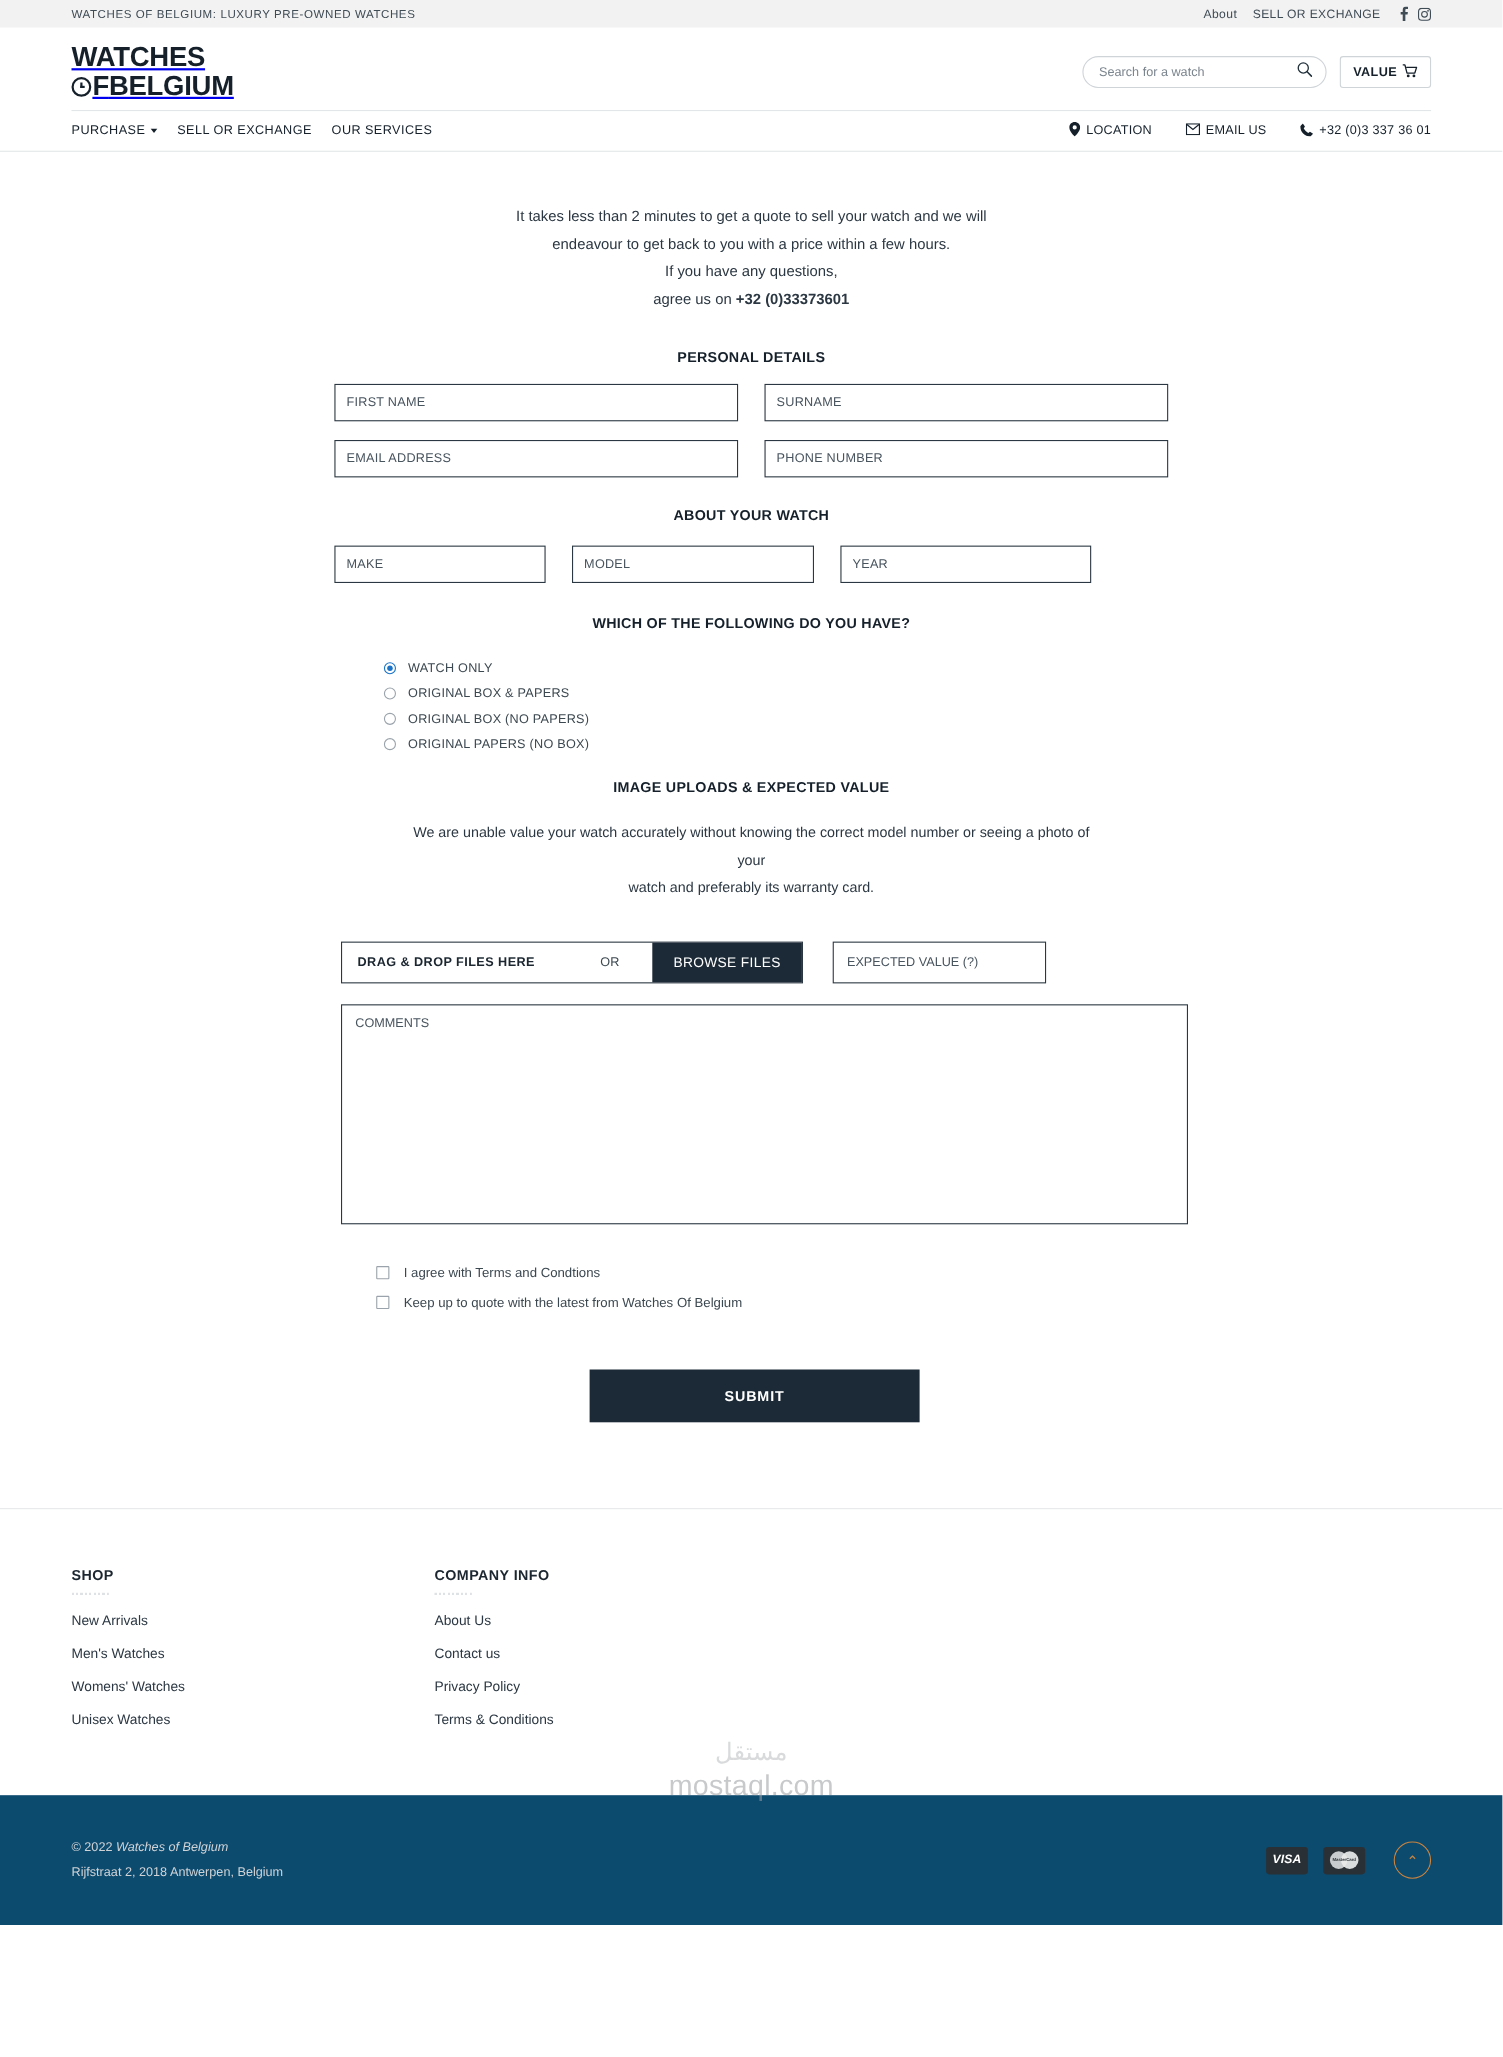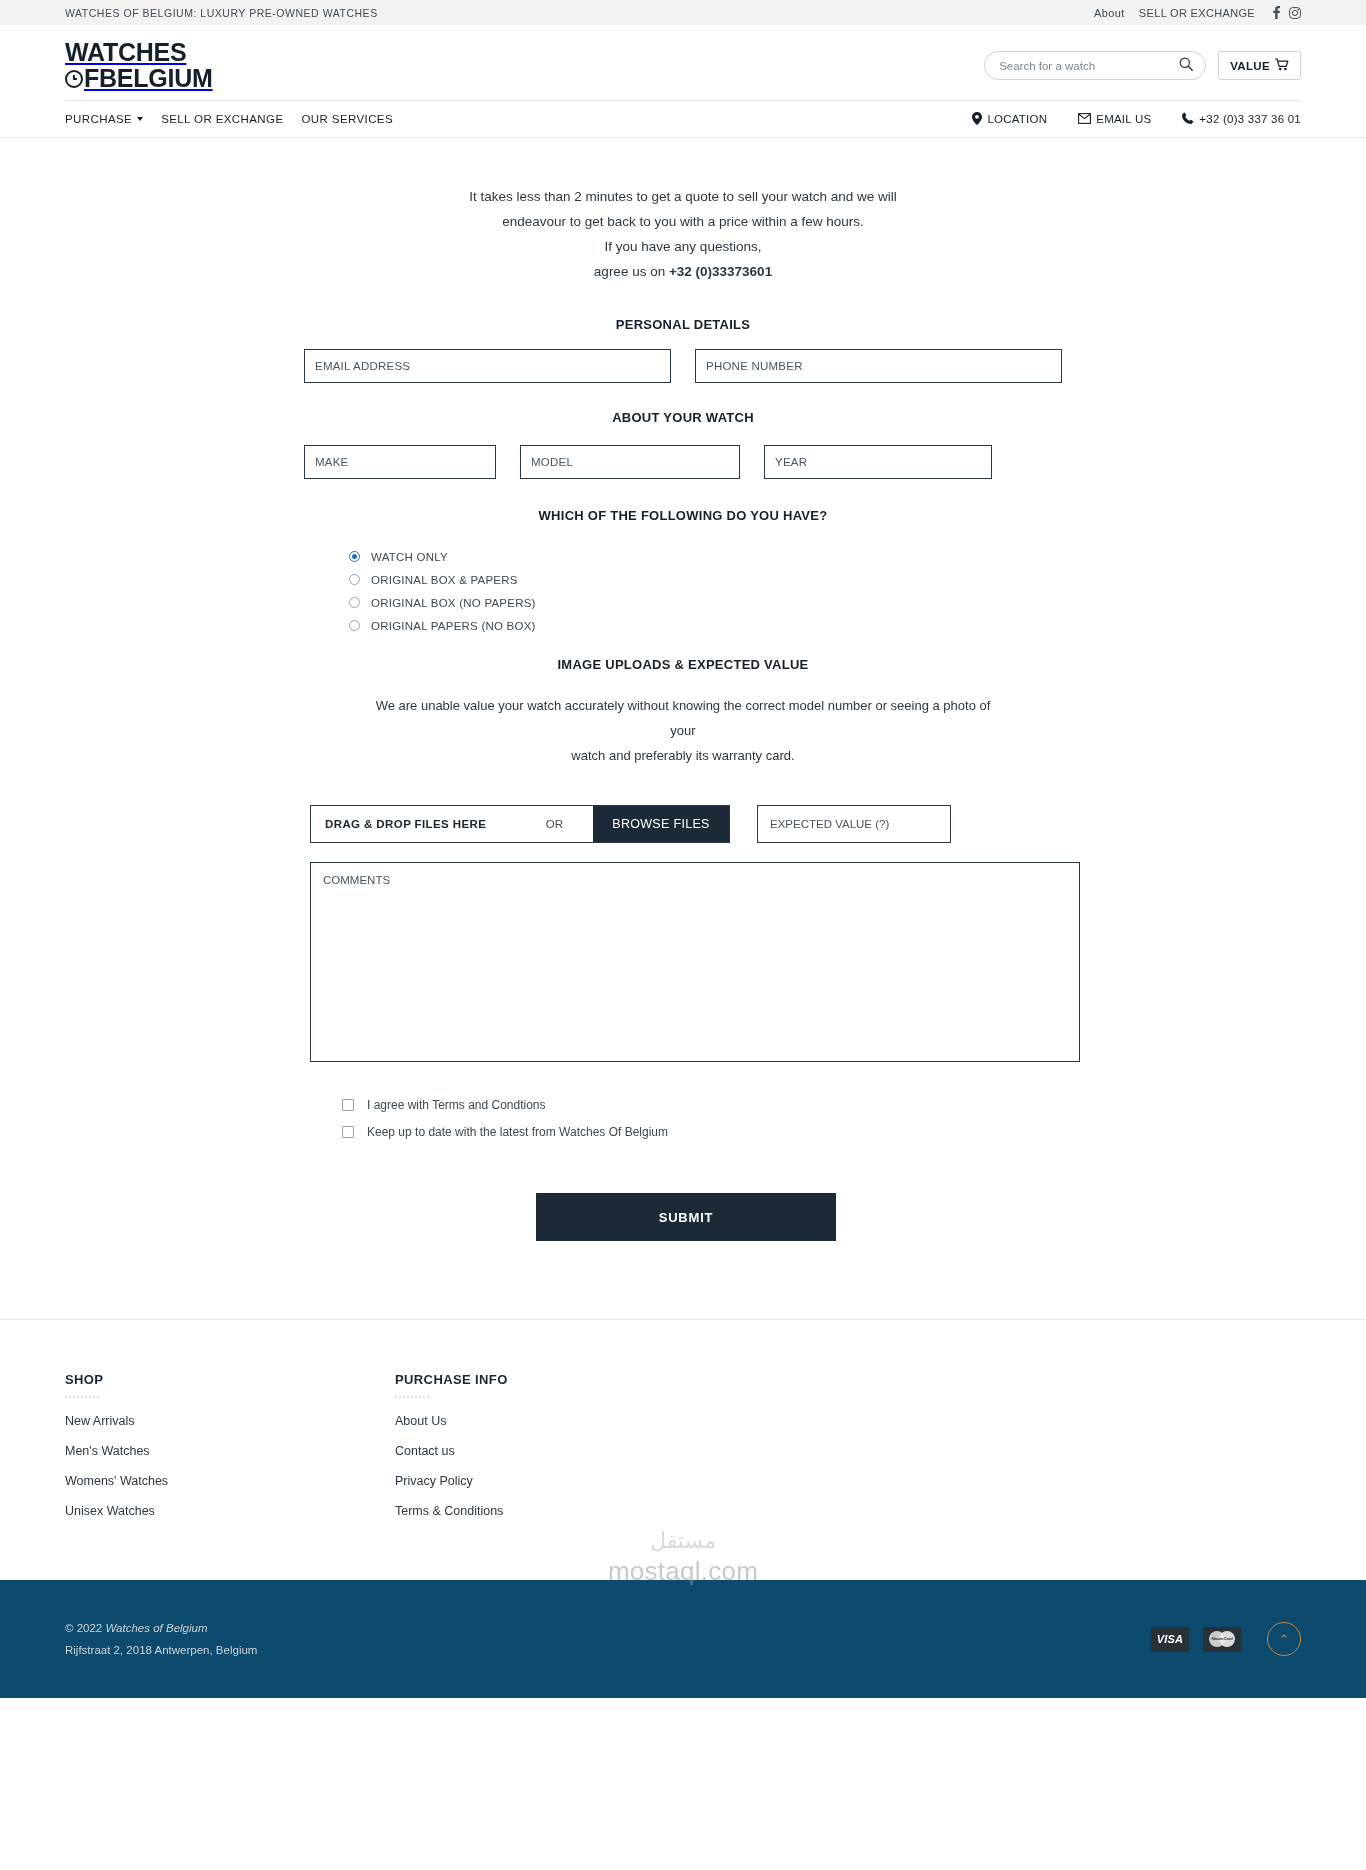--- a/index.html
+++ b/index.html
@@ -399,20 +399,28 @@
     <div>If you have any questions,</div>
     <div>
       <span>agree us on </span><span class="phone">+32 (0)33373601</span>
     </div>
   </div>
 
   <div class="sect-title" id="personal-details-heading">PERSONAL DETAILS</div>
 
   <div class="form-area">
 
+    <div class="row2">
+      <div class="field">
+        <input type="text" placeholder="FIRST NAME" style="">
+      </div>
+      <div class="field">
+        <input type="text" placeholder="SURNAME" style="">
+      </div>
+    </div>
 
     <div class="row2">
       <div class="field">
         <input type="text" placeholder="EMAIL ADDRESS" style="">
       </div>
       <div class="field">
         <input type="text" placeholder="PHONE NUMBER" style="">
       </div>
     </div>
 
@@ -475,21 +483,21 @@
       <textarea placeholder="COMMENTS" style=""></textarea>
     </div>
 
     <div class="checks">
       <label class="check-item">
         <span class="cb"></span>
         <span>I agree with Terms and Condtions</span>
       </label>
       <label class="check-item">
         <span class="cb"></span>
-        <span>Keep up to date with the latest from Watches Of Belgium</span>
+        <span>Keep up to quote with the latest from Watches Of Belgium</span>
       </label>
     </div>
 
     <div class="submit-wrap">
       <button class="submit-btn">SUBMIT</button>
     </div>
 
   </div>
 </div>
 
@@ -497,21 +505,21 @@
 <div class="footer">
   <div class="fcol">
     <h4>SHOP</h4>
     <div class="dots"></div>
     <a href="#">New Arrivals</a>
     <a href="#">Men's Watches</a>
     <a href="#">Womens' Watches</a>
     <a href="#">Unisex Watches</a>
   </div>
   <div class="fcol">
-    <h4>PURCHASE INFO</h4>
+    <h4>COMPANY INFO</h4>
     <div class="dots"></div>
     <a href="#">About Us</a>
     <a href="#">Contact us</a>
     <a href="#">Privacy Policy</a>
     <a href="#">Terms &amp; Conditions</a>
   </div>
 </div>
 
 <div class="bottombar">
   <div class="watermark">

